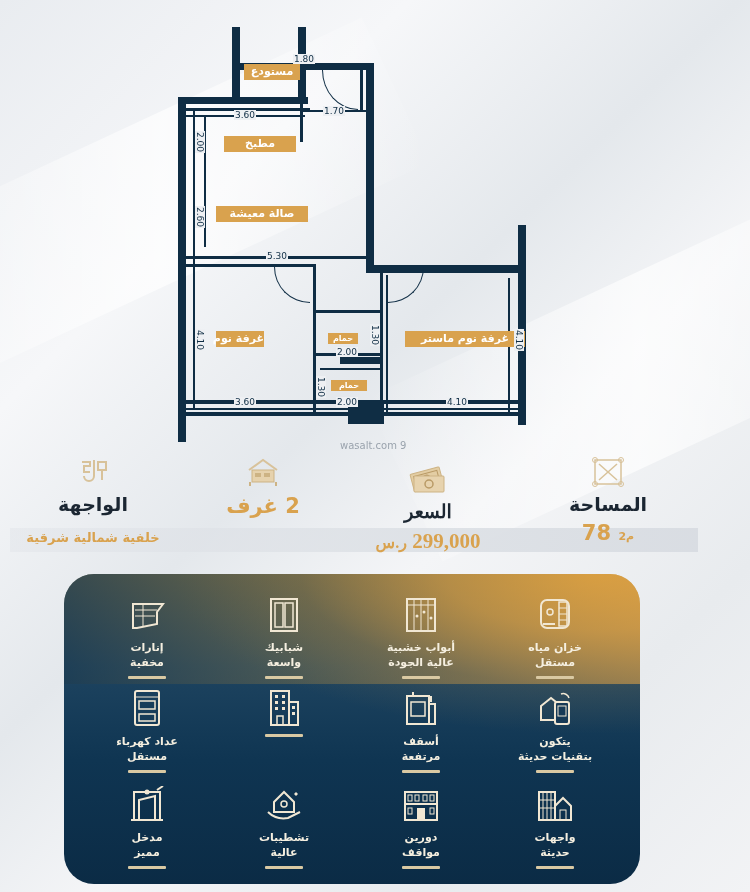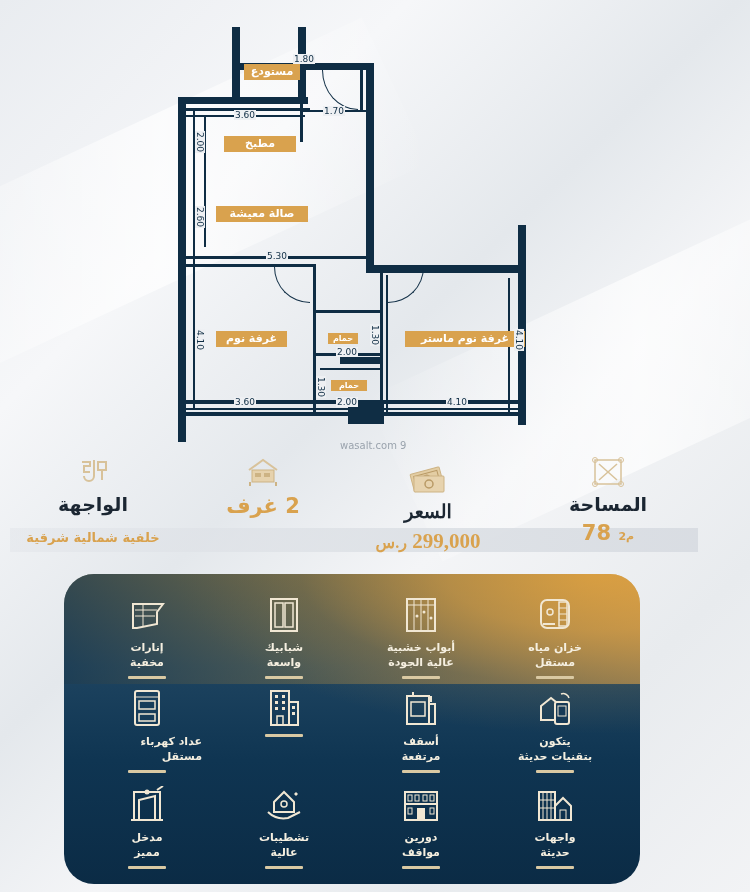--- a/index.html
+++ b/index.html
@@ -127,21 +127,21 @@
   <div class="wall" style="left:186px;top:412px;width:340px;height:4px;"></div>
   <div class="wall" style="left:348px;top:404px;width:36px;height:20px;"></div>
 
   <div class="door" style="left:322px;top:70px;width:36px;height:40px;transform:scaleX(-1);"></div>
   <div class="door" style="left:274px;top:267px;width:36px;height:36px;border-radius:0 0 100% 0;transform:scaleX(-1) rotate(0deg);"></div>
   <div class="door" style="left:388px;top:267px;width:36px;height:36px;"></div>
 
   <div class="room-label" style="left:244px;top:64px;width:56px;">مستودع</div>
   <div class="room-label" style="left:224px;top:136px;width:72px;">مطبخ</div>
   <div class="room-label" style="left:216px;top:206px;width:92px;">صالة معيشة</div>
-  <div class="room-label" style="left:216px;top:331px;width:71px;">غرفة نوم</div>
+  <div class="room-label" style="left:216px;top:331px;width:48px;">غرفة نوم</div>
   <div class="room-label" style="left:405px;top:331px;width:120px;">غرفة نوم ماستر</div>
   <div class="room-label small" style="left:328px;top:333px;width:30px;">حمام</div>
   <div class="room-label small" style="left:331px;top:380px;width:36px;">حمام</div>
 
   <div class="dim" style="left:250px;top:54px;margin-left:43px;">1.80</div>
   <div class="dim" style="left:234px;top:110px;">3.60</div>
   <div class="dim" style="left:323px;top:106px;">1.70</div>
   <div class="dim v" style="left:189px;top:137px;">2.00</div>
   <div class="dim v" style="left:189px;top:212px;">2.60</div>
   <div class="dim" style="left:266px;top:251px;">5.30</div>
@@ -330,21 +330,21 @@
             <rect x="8" y="19" width="3" height="3"></rect>
             <rect x="15" y="19" width="3" height="3"></rect>
             <rect x="25" y="18" width="3" height="3"></rect>
             <rect x="25" y="24" width="3" height="3"></rect>
           </g>
           <rect x="10" y="28" width="6" height="9" fill="none" stroke="#f1e7d3" stroke-width="1.5"></rect>
         </svg>
     </div>
     <div class="feature-bar"></div>
   </div>
-  <div class="feature" style="left:28px;top:112px;text-align:right;">
+  <div class="feature" style="left:28px;top:112px;">
     <div class="feature-icon">
       <svg width="30" height="40" viewBox="0 0 30 40">
           <rect x="3" y="3" width="24" height="34" rx="2" fill="none" stroke="#f1e7d3" stroke-width="2"></rect>
           <line x1="3" y1="9" x2="27" y2="9" stroke="#f1e7d3"></line>
           <rect x="7" y="13" width="16" height="8" fill="none" stroke="#f1e7d3" stroke-width="1.5"></rect>
           <rect x="7" y="26" width="16" height="7" fill="none" stroke="#f1e7d3" stroke-width="1.5"></rect>
         </svg>
     </div>
     <div class="feature-label">
         <div>عداد كهرباء</div>

